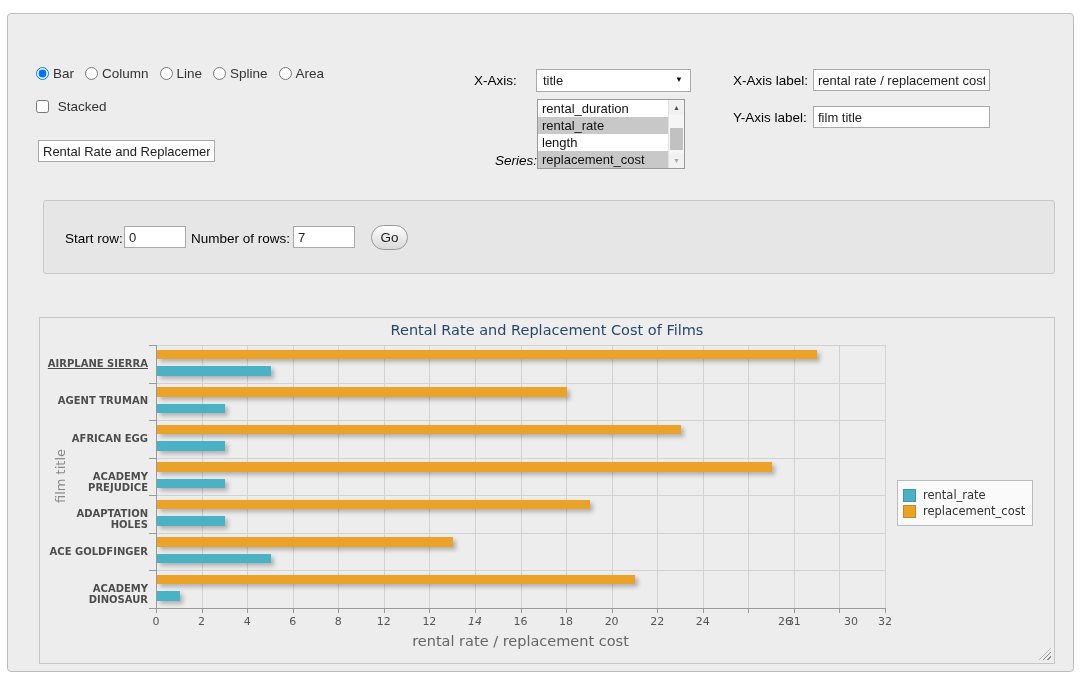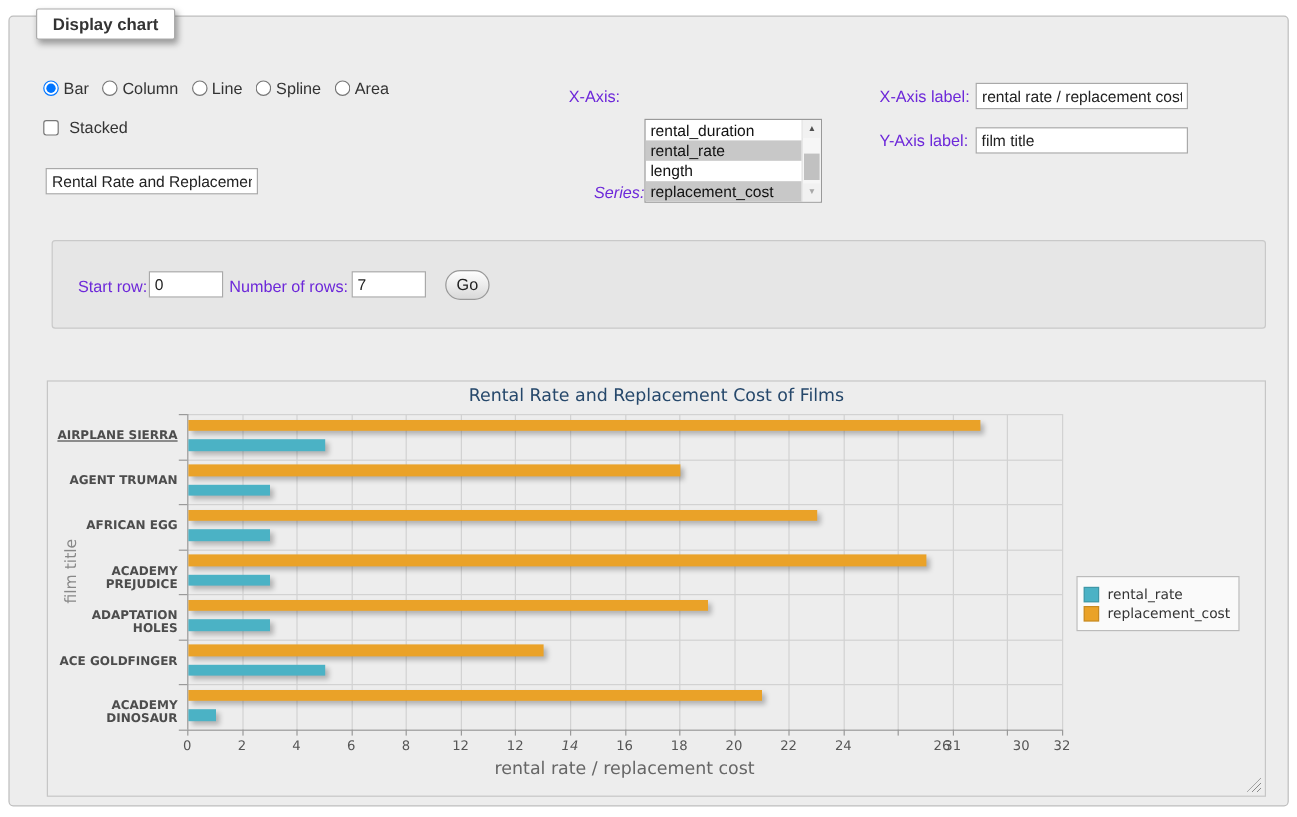--- a/index.html
+++ b/index.html
@@ -5,21 +5,21 @@
   html,body{margin:0;padding:0;background:#ffffff;}
   .page{position:relative;width:1081px;height:681px;font-family:"Liberation Sans",sans-serif;overflow:hidden;}
 
   
   .fieldset{position:absolute;left:7px;top:13px;width:1065px;height:657px;background:#ededed;
             border:1px solid #bdbdbd;border-radius:4px;}
   .panel-legend{position:absolute;left:22px;top:-7px;background:#ffffff;border:1px solid #ababab;
             border-radius:2px;padding:4px 13px;font-size:14px;font-weight:bold;color:#333;
             box-shadow:2px 3px 5px rgba(0,0,0,0.35);z-index:3;}
 
-  .ctl-label{position:absolute;font-size:13.5px;color:#6d28d9;}
+  .ctl-label{position:absolute;font-size:13.5px;color:#000000;}
 
   
   .radio-group{position:absolute;left:28px;top:52px;font-size:13.5px;color:#333;}
   .radio-group label{margin-right:11px;}
   .radio-group input{vertical-align:-2px;margin:0 4px 0 0;}
   .stacked-wrap{position:absolute;left:28px;top:85px;font-size:13.5px;color:#333;}
   .stacked-wrap input{vertical-align:-2px;margin:0 5px 0 0;}
 
   input[type=text]{border:1px solid #a9a9a9;background:#fff;font-family:"Liberation Sans",sans-serif;
             font-size:13px;color:#222;padding:2px 4px;box-sizing:border-box;height:22px;}
@@ -86,32 +86,35 @@
   .legend-label{margin-left:7px;font-size:11.5px;color:#333;white-space:nowrap;}
   .resize-handle{position:absolute;right:3px;bottom:3px;width:12px;height:12px;
             background:repeating-linear-gradient(-45deg,transparent,transparent 2px,#8a8a8a 2px,#8a8a8a 3px);
             clip-path:polygon(100% 0,100% 100%,0 100%);cursor:se-resize;}
 </style>
 </head>
 <body>
 
 <div class="page">
   <div class="fieldset">
-    <div class="panel-legend">Display chart</div>
 
     <div class="radio-group"><label><input type="radio" name="charttype" checked="" style=""><span>Bar</span></label><label><input type="radio" name="charttype" style=""><span>Column</span></label><label><input type="radio" name="charttype" style=""><span>Line</span></label><label><input type="radio" name="charttype" style=""><span>Spline</span></label><label><input type="radio" name="charttype" style=""><span>Area</span></label></div>
 
     <label class="stacked-wrap">
       <input type="checkbox" style="">
       <span>Stacked</span>
     </label>
 
     <input type="text" class="title-input" value="Rental Rate and Replacement Cost of Films" style="">
 
     <span class="ctl-label xaxis-lbl">X-Axis:</span>
+    <div class="select-box">
+      <span class="sel-text">title</span>
+      <span class="sel-arrow">▼</span>
+    </div>
 
     <span class="ctl-label series-lbl">Series:</span>
     <div class="listbox">
       <div>
           <div class="list-option">rental_duration</div>
           <div class="list-option selected">rental_rate</div>
           <div class="list-option">length</div>
           <div class="list-option selected">replacement_cost</div>
         </div>
       <div class="lb-scroll">

